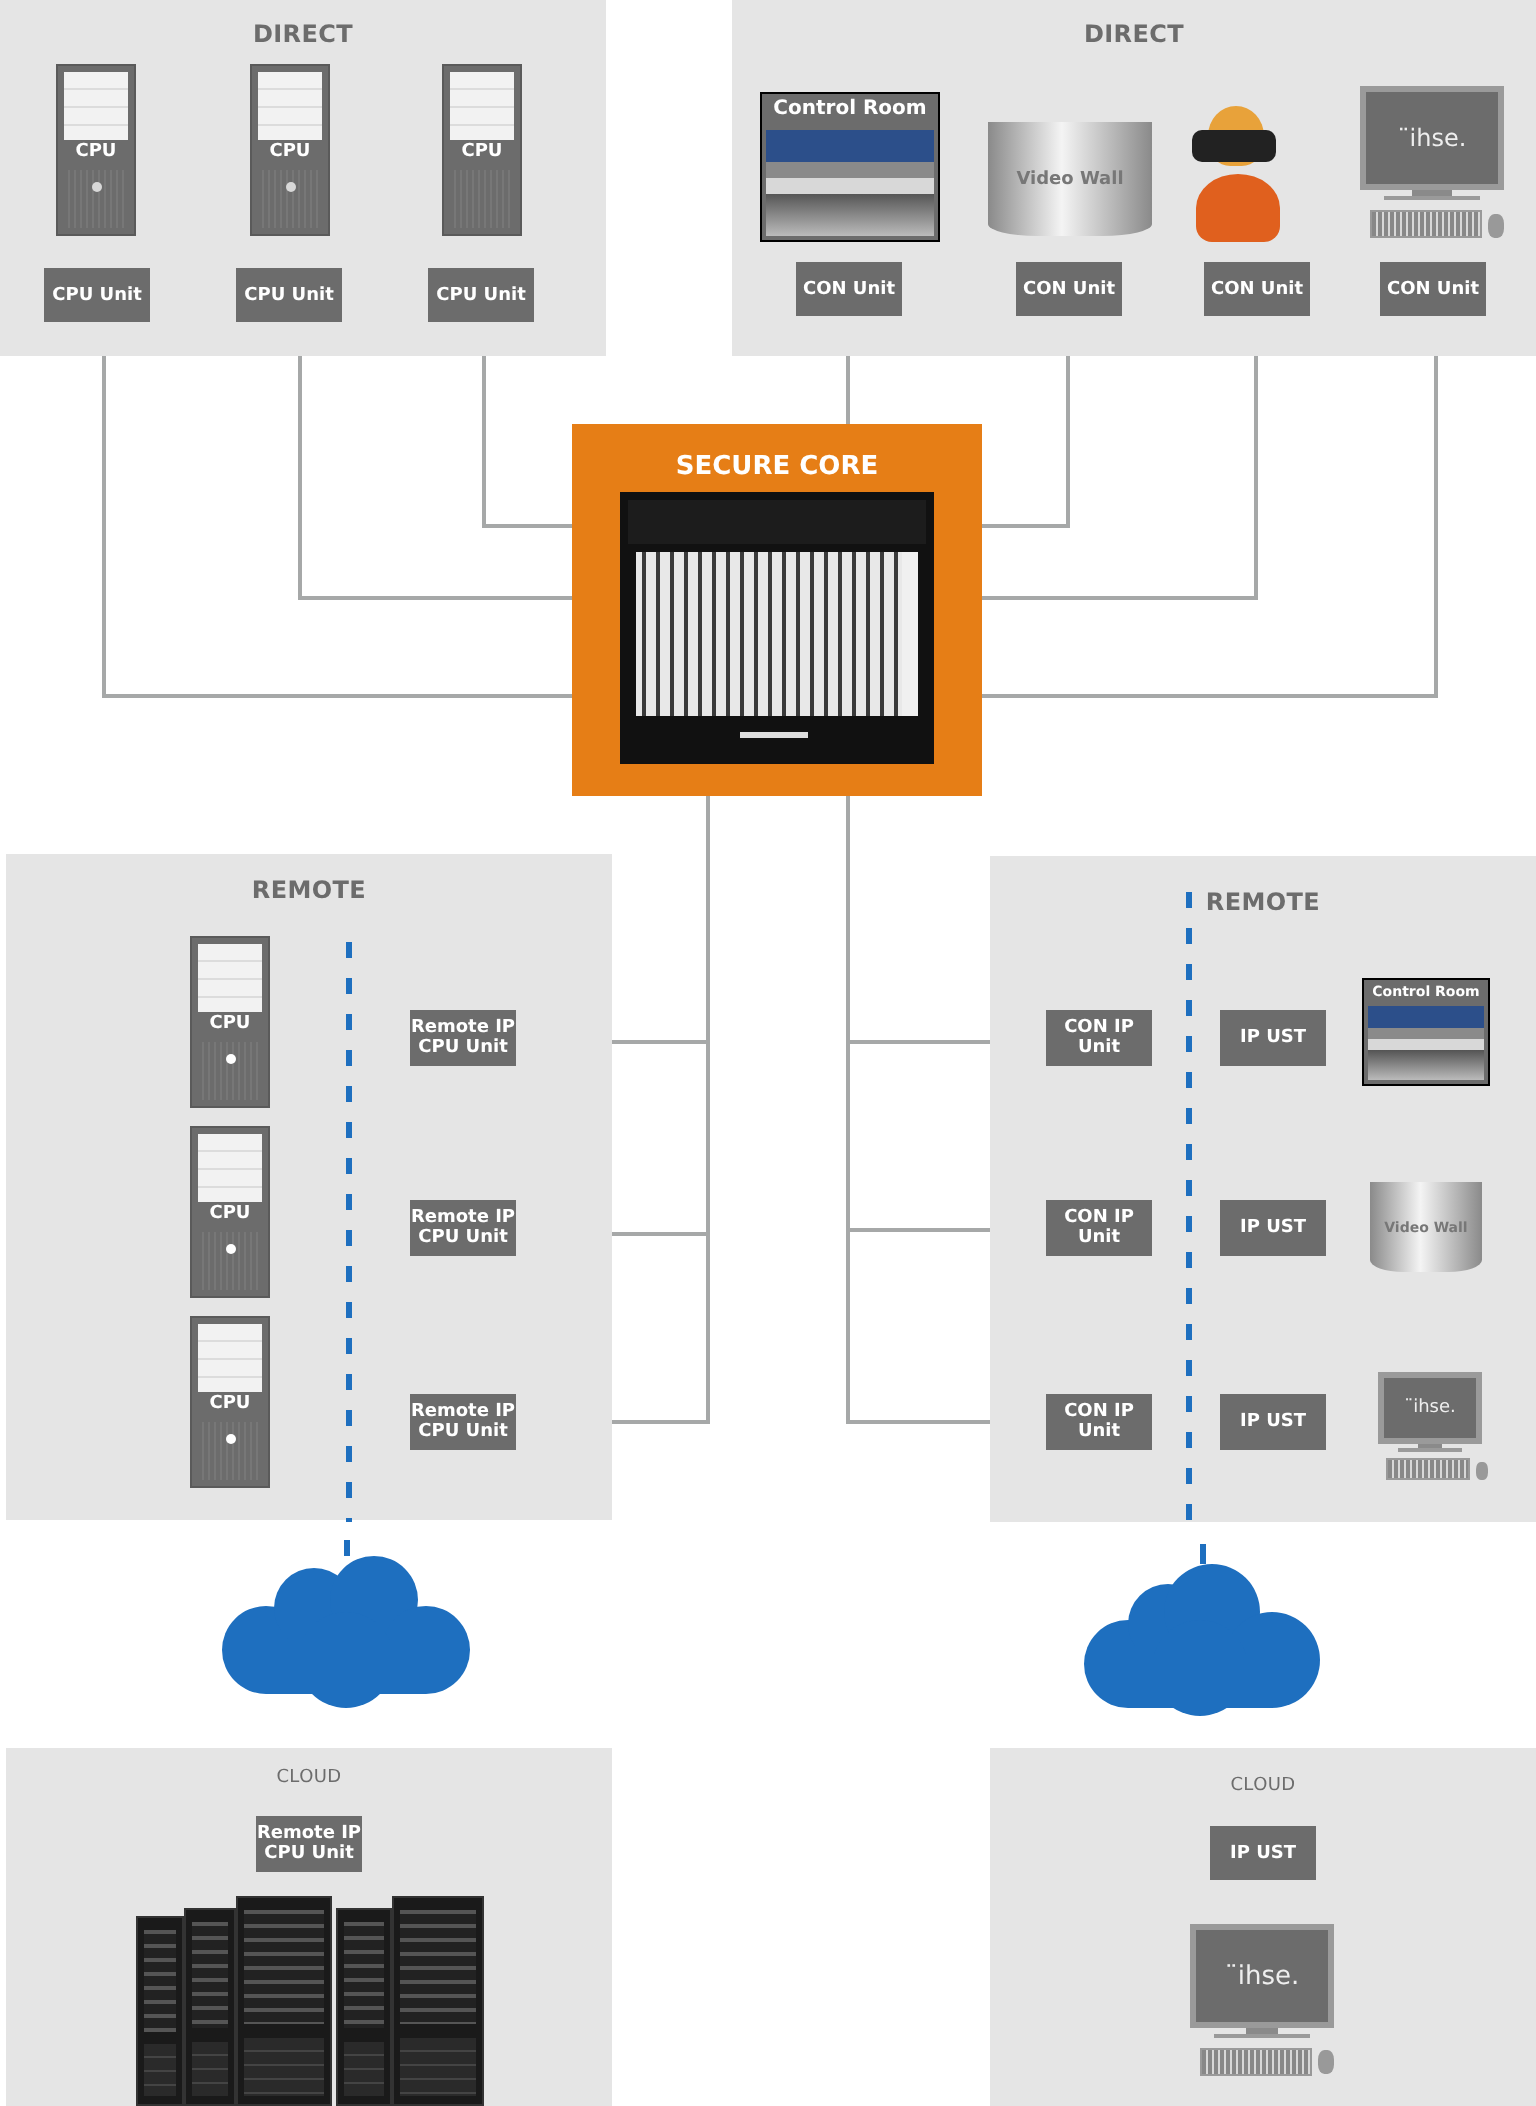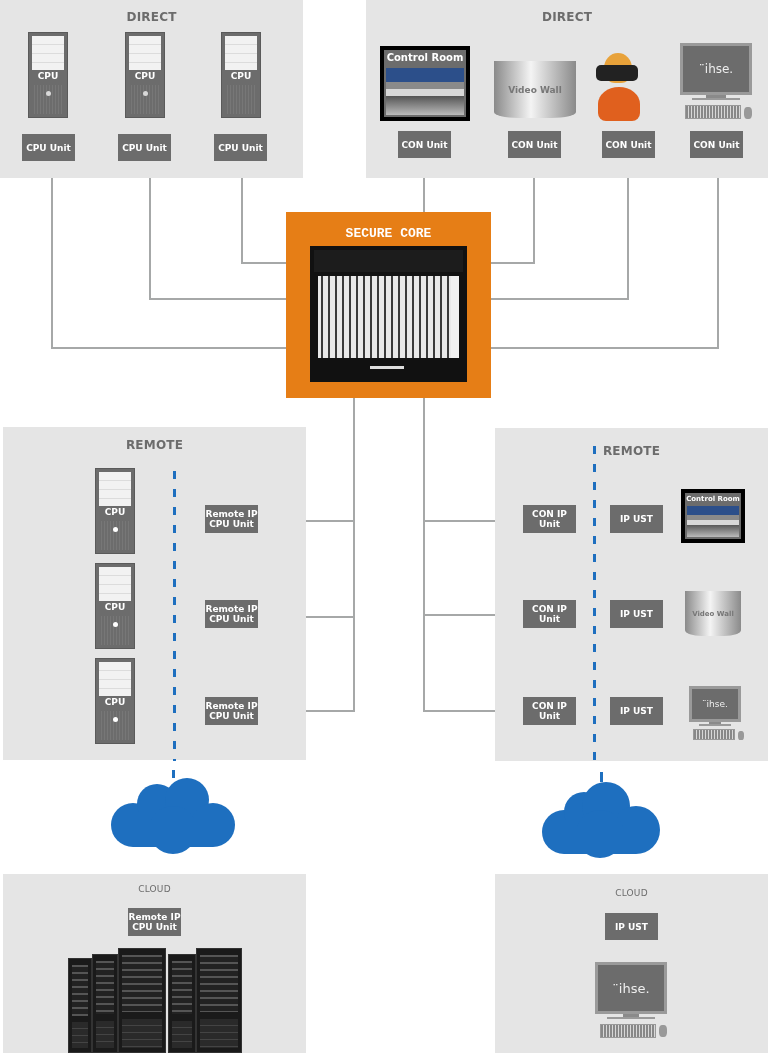--- a/index.html
+++ b/index.html
@@ -7,32 +7,32 @@
   .panel { position: absolute; background: #e5e5e5; }
   .panel-title { position: absolute; left: 0; right: 0; text-align: center; color: #6c6c6c; font-size: 12px; font-weight: bold; letter-spacing: 0.2px; }
   .unit { position: absolute; background: #6c6c6c; color: #ffffff; font-size: 9px; font-weight: bold; display: flex; align-items: center; justify-content: center; text-align: center; line-height: 10px; white-space: pre-line; }
   .line { position: absolute; background: #a6a8a8; }
   .tower { position: absolute; width: 40px; background: #6c6c6c; border: 1px solid #5a5a5a; }
   .tower .bays { position: absolute; left: 3px; right: 3px; top: 3px; height: 34px; background: repeating-linear-gradient(#f2f2f2 0 8px, #dcdcdc 8px 9px); }
   .tower .lbl { position: absolute; left: 0; right: 0; top: 38px; text-align: center; color: #fff; font-size: 9px; font-weight: bold; }
   .tower .grill { position: absolute; left: 3px; right: 3px; top: 52px; bottom: 3px; background: repeating-linear-gradient(90deg, #6c6c6c 0 2px, #777 2px 3px); }
   .tower .dot { position: absolute; left: 17px; top: 58px; width: 5px; height: 5px; border-radius: 50%; background: #d8d8d8; }
   .dash { position: absolute; width: 3px; background: repeating-linear-gradient(#1e6fbf 0 8px, transparent 8px 18px); }
-  .core { position: absolute; left: 286px; top: 212px; width: 205px; height: 186px; background: #e67e16; font-family: Liberation Mono, monospace; }
+  .core { position: absolute; left: 286px; top: 212px; width: 205px; height: 186px; background: #e67e16; }
   .core-title { position: absolute; top: 14px; left: 0; right: 0; text-align: center; color: #fff; font-size: 13px; font-weight: bold; }
   .chassis { position: absolute; left: 24px; top: 34px; width: 157px; height: 136px; background: #111; }
   .chassis .top { position: absolute; left: 4px; right: 4px; top: 4px; height: 22px; background: #1c1c1c; }
   .chassis .cards { position: absolute; left: 8px; right: 14px; top: 30px; height: 82px; background: repeating-linear-gradient(90deg, #e8e8e8 0 3px, #3a3a3a 3px 5px, #e8e8e8 5px 7px); }
   .chassis .side { position: absolute; right: 8px; top: 30px; width: 8px; height: 82px; background: #f0f0f0; }
   .chassis .bar { position: absolute; left: 60px; top: 120px; width: 34px; height: 3px; background: #ddd; }
   .monitor { position: absolute; }
   .screen { position: absolute; background: #6c6c6c; border: 3px solid #9a9a9a; color: #eee; font-family: "DejaVu Sans", sans-serif; display: flex; align-items: center; justify-content: center; }
   .kbd { position: absolute; background: repeating-linear-gradient(90deg, #888 0 2px, #d8d8d8 2px 3px); border: 1px solid #999; }
   .mouse { position: absolute; background: #999; border-radius: 40%; }
-  .img-ctrl { position: absolute; background: #6c6c6c; border: 4px solid #000000; overflow: hidden; }
+  .img-ctrl { position: absolute; background: #6c6c6c; border: 1px solid #000000; overflow: hidden; }
   .img-ctrl .t { position: absolute; top: 2px; left: 0; right: 0; text-align: center; color: #fff; font-weight: bold; }
   .img-ctrl .scene { position: absolute; left: 2px; right: 2px; bottom: 2px; background: linear-gradient(#2c4f8a 0 30%, #8a8a8a 30% 45%, #d8d8d8 45% 60%, #555 60%, #bbb 100%); }
   .img-wall { position: absolute; background: linear-gradient(90deg, #8a8a8a, #f4f4f4 45%, #8a8a8a); color: #777; font-weight: bold; display: flex; align-items: center; justify-content: center; border-radius: 0 0 30% 30% / 0 0 6px 6px; }
   .cloud { position: absolute; }
   .rack { position: absolute; background: #1a1a1a; border: 1px solid #333; }
   .rack .slots { position: absolute; left: 3px; right: 3px; top: 6px; height: 55%; background: repeating-linear-gradient(#555 0 2px, #222 2px 7px); }
   .rack .lower { position: absolute; left: 3px; right: 3px; bottom: 4px; height: 28%; background: repeating-linear-gradient(#2a2a2a 0 6px, #444 6px 7px); }
 </style>
 </head>
 <body>

